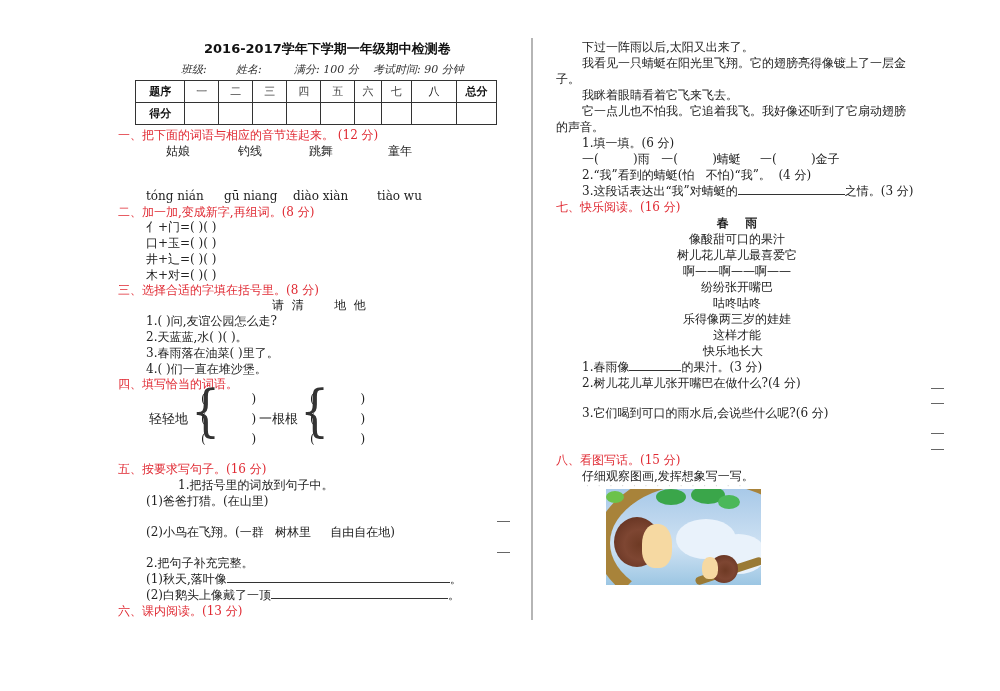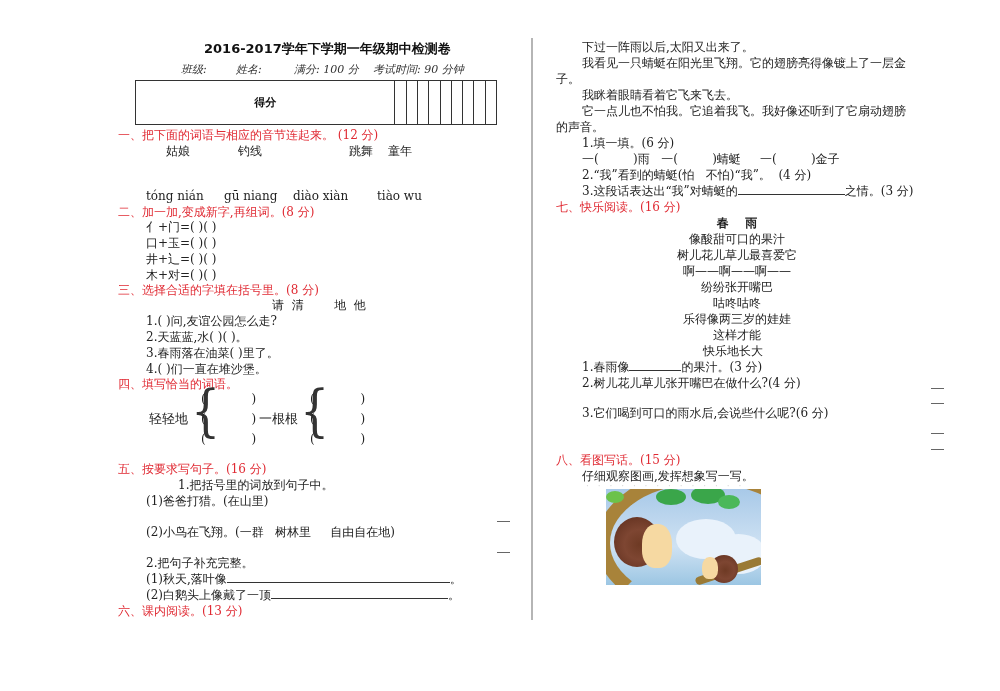--- a/index.html
+++ b/index.html
@@ -31,39 +31,51 @@
 <body>
 
 <div class="abs title" style="left:204px;top:40px;">2016-2017学年下学期一年级期中检测卷</div>
 <div class="abs sub" style="left:181px;top:62px;">班级:</div>
 <div class="abs sub" style="left:236px;top:62px;">姓名:</div>
 <div class="abs sub" style="left:294px;top:62px;">满分: 100 分</div>
 <div class="abs sub" style="left:373px;top:62px;">考试时间: 90 分钟</div>
 
 <table class="score">
   <tbody>
+      <tr>
+    <td class="hdr" style="width:50px">题序</td>
+    <td style="width:34px">一</td>
+    <td style="width:34px">二</td>
+    <td style="width:34px">三</td>
+    <td style="width:34px">四</td>
+    <td style="width:34px">五</td>
+    <td style="width:26px">六</td>
+    <td style="width:30px">七</td>
+    <td class="hdr" style="width:46px;font-weight:normal;color:#111">八</td>
+    <td class="hdr" style="width:40px">总分</td>
+  </tr>
   <tr>
     <td class="hdr">得分</td>
     <td></td>
     <td></td>
     <td></td>
     <td></td>
     <td></td>
     <td></td>
     <td></td>
     <td></td>
     <td></td>
   </tr>
 </tbody>
   </table>
 
 <div class="abs red" style="left:118px;top:127px;">一、把下面的词语与相应的音节连起来。    (12 分)</div>
 <div class="abs" style="left:166px;top:143px;">姑娘</div>
 <div class="abs" style="left:238px;top:143px;">钓线</div>
-<div class="abs" style="left:309px;top:143px;margin-left:40px;">跳舞</div>
+<div class="abs" style="left:309px;top:143px;">跳舞</div>
 <div class="abs" style="left:388px;top:143px;">童年</div>
 <div class="abs" style="left:146px;top:189px;">tóng nián</div>
 <div class="abs" style="left:224px;top:189px;">gū niang</div>
 <div class="abs" style="left:293px;top:189px;">diào xiàn</div>
 <div class="abs" style="left:377px;top:189px;">tiào wu</div>
 
 <div class="abs red" style="left:118px;top:204px;">二、加一加,变成新字,再组词。(8 分)</div>
 <div class="abs" style="left:146px;top:219px;">亻+门=(      )(            )</div>
 <div class="abs" style="left:146px;top:235px;">口+玉=(      )(            )</div>
 <div class="abs" style="left:146px;top:251px;">井+辶=(      )(            )</div>

